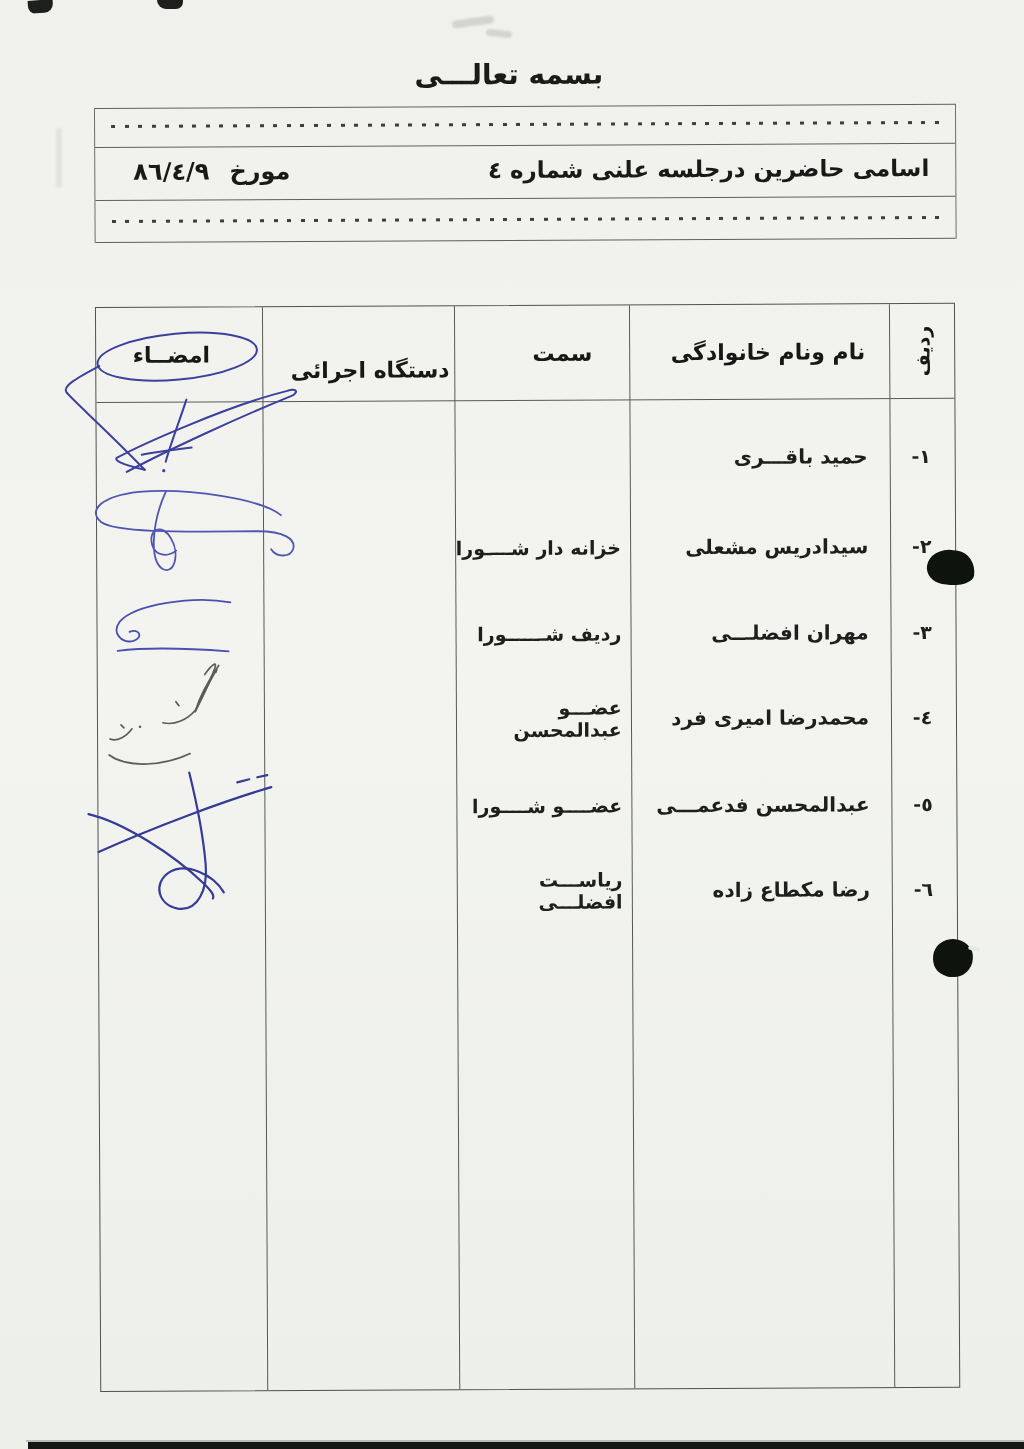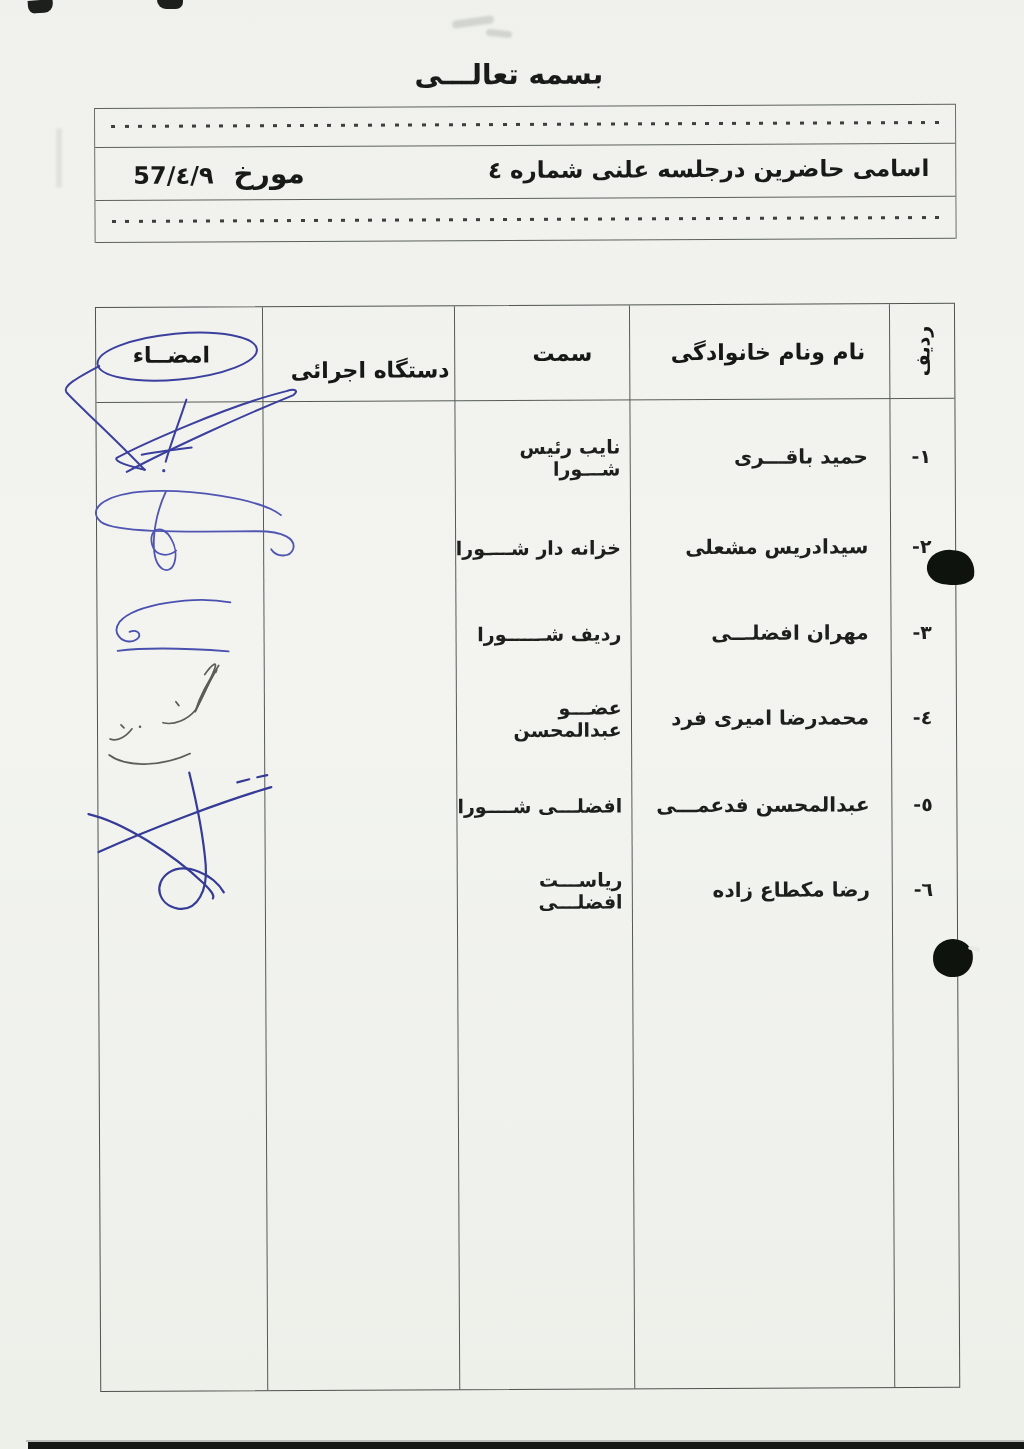--- a/index.html
+++ b/index.html
@@ -20,21 +20,21 @@
 
   
   .header-box{position:absolute;left:97px;top:106px;width:860px;height:135px;
     border-left:1px solid #6a6f6a;border-right:1px solid #6a6f6a;}
   .hline{position:absolute;left:0;right:0;height:1px;background:#5b605b;}
   .dotted{position:absolute;left:16px;right:16px;height:3px;
     background:repeating-linear-gradient(90deg,#3c3f3c 0 4px,transparent 4px 13.5px);}
   .title-row{position:absolute;top:40px;left:0;right:0;height:52px;direction:rtl;}
   .doc-title{position:absolute;right:26px;top:11px;font-size:23px;font-weight:bold;direction:rtl;color:#181a18;}
   .doc-date{position:absolute;left:38px;top:10px;direction:rtl;font-weight:bold;color:#181a18;}
-  .doc-date .lbl{font-size:28px;margin-left:20px;}
+  .doc-date .lbl{font-size:24px;margin-left:20px;}
   .doc-date .val{font-size:24px;letter-spacing:1px;}
 
   
   .table{position:absolute;left:97px;top:305px;width:860px;height:1085px;
     border:1.5px solid #4e534e;box-sizing:border-box;}
   .vline{position:absolute;top:0;bottom:0;width:1px;background:#555a55;}
   .thead{position:absolute;top:0;left:0;right:0;height:95px;direction:rtl;display:flex;
     align-items:center;border-bottom:1.2px solid #555a55;box-sizing:border-box;}
   .th{font-weight:bold;font-size:22px;text-align:center;color:#161816;}
   .th-radif{width:67px;display:flex;align-items:center;justify-content:center;}
@@ -83,21 +83,21 @@
 
     <div class="bismillah">بسمه تعالـــی</div>
 
     <div class="header-box">
       <div class="hline" style="top:0"></div>
       <div class="dotted" style="top:17px"></div>
       <div class="hline" style="top:39px"></div>
       <div class="title-row">
         <div class="doc-title">اسامی حاضرین درجلسه علنی شماره ٤</div>
         <div class="doc-date">
-          <span class="lbl">مورخ</span><span class="val">57/٤/٩</span>
+          <span class="lbl">مورخ</span><span class="val">٨٦/٤/٩</span>
         </div>
       </div>
       <div class="hline" style="top:92px"></div>
       <div class="dotted" style="top:112px"></div>
       <div class="hline" style="top:134px"></div>
     </div>
 
     <div class="table">
       <div class="vline" style="left:166px"></div>
       <div class="vline" style="left:358px"></div>
@@ -110,21 +110,20 @@
           </div>
         <div class="th th-name">نام ونام خانوادگی</div>
         <div class="th th-semat">سمت</div>
         <div class="th th-dastgah">دستگاه اجرائی</div>
         <div class="th th-emza">امضــاء</div>
       </div>
 
       <div class="trow r1">
         <div class="c-radif">١-</div>
         <div class="c-name">حمید باقـــری</div>
-        <div class="c-semat">نایب رئیس شـــورا</div>
         <div class="c-dastgah"></div>
         <div class="c-emza"></div>
       </div>
       <div class="trow r2">
         <div class="c-radif">٢-</div>
         <div class="c-name">سیدادریس مشعلی</div>
         <div class="c-semat">خزانه دار شــــورا</div>
         <div class="c-dastgah"></div>
         <div class="c-emza"></div>
       </div>
@@ -138,21 +137,21 @@
       <div class="trow r4">
         <div class="c-radif">٤-</div>
         <div class="c-name">محمدرضا امیری فرد</div>
         <div class="c-semat">عضـــو عبدالمحسن</div>
         <div class="c-dastgah"></div>
         <div class="c-emza"></div>
       </div>
       <div class="trow r5">
         <div class="c-radif">٥-</div>
         <div class="c-name">عبدالمحسن فدعمـــی</div>
-        <div class="c-semat">افضلـــی شــــورا</div>
+        <div class="c-semat">عضــــو شــــورا</div>
         <div class="c-dastgah"></div>
         <div class="c-emza"></div>
       </div>
       <div class="trow r6">
         <div class="c-radif">٦-</div>
         <div class="c-name">رضا مکطاع زاده</div>
         <div class="c-semat">ریاســـت افضلـــی</div>
         <div class="c-dastgah"></div>
         <div class="c-emza"></div>
       </div>

